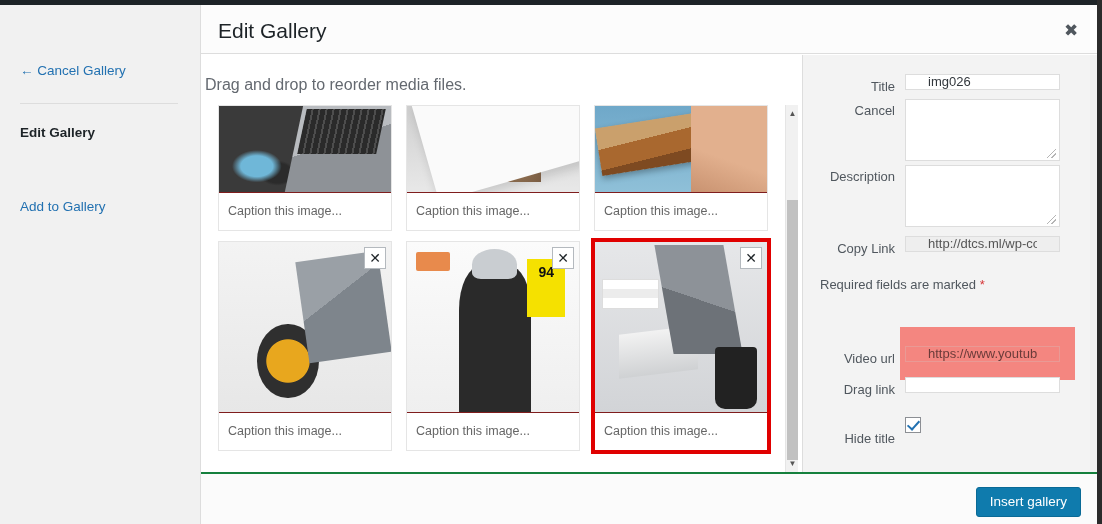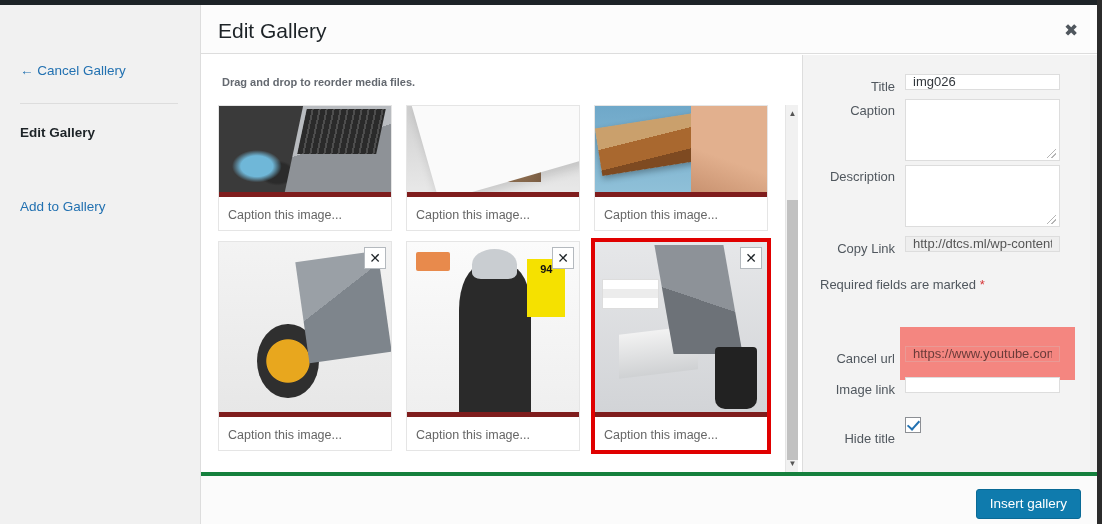--- a/index.html
+++ b/index.html
@@ -31,32 +31,32 @@
                    border-bottom:1px solid #ddd;box-sizing:border-box;}
   .modal-title{position:absolute;left:17px;top:14px;font-size:21px;color:#1d2327;}
   .modal-close{position:absolute;right:15px;top:15px;width:22px;height:22px;cursor:pointer;
                font-size:17px;line-height:22px;text-align:center;color:#50575e;font-weight:bold;}
 
   
   .content{position:absolute;left:0;top:50px;width:896px;height:417px;background:#fff;}
 
   
   .media-col{position:absolute;left:0;top:0;width:600px;height:417px;background:#fff;}
-  .drag-hint{position:absolute;left:21px;top:21px;font-size:11px;color:#646970;font-weight:bold;}
+  .drag-hint{position:absolute;left:4px;top:21px;font-size:16px;color:#646970;}
   .reverse-btn{position:absolute;left:478px;top:12px;height:30px;padding:0 12px;
                background:#f6f7f7;border:1px solid #c3c4c7;border-radius:3px;
                color:#50575e;font-size:13px;line-height:28px;cursor:pointer;box-sizing:border-box;}
 
   .grid-scroll{position:absolute;left:0;top:50px;width:600px;height:367px;overflow:hidden;}
   .grid{position:absolute;left:17px;top:0;width:570px;}
 
   .att{position:absolute;width:174px;background:#fff;border:1px solid #e5e5e5;box-sizing:border-box;}
   .att .thumb{position:relative;width:172px;height:86px;overflow:hidden;background:#d9d9d9;}
   .att.tall .thumb{height:170px;}
-  .att .cap{height:38px;border-top:5px solid #7f1d1d;box-sizing:border-box;
+  .att .cap{height:38px;border-top:1px solid #7f1d1d;box-sizing:border-box;
             padding:11px 9px 0 9px;font-size:12.5px;color:#666;background:#fff;}
   .att .x{position:absolute;right:5px;top:5px;width:22px;height:22px;background:#fff;
           border:1px solid #b4b9be;box-sizing:border-box;text-align:center;line-height:20px;
           font-size:14px;font-weight:bold;color:#1d2327;cursor:pointer;z-index:5;}
   .att.selected{border:4px solid #e00000;width:180px;}
   .att.selected .thumb{width:172px;}
 
   
   .ph{position:absolute;inset:0;}
   .ph1{background:
@@ -89,59 +89,59 @@
   .ph5::after{content:"";position:absolute;left:30%;top:14%;width:42%;height:86%;
       background:linear-gradient(#2a2a2a 0 100%);border-radius:30% 30% 0 0;}
   .ph5::before{content:"";position:absolute;left:38%;top:4%;width:26%;height:18%;
       background:#c9cdd1;border-radius:50% 50% 20% 20%;z-index:3;}
   .ph6{background:linear-gradient(#e6e7e9,#d2d4d7);}
   .ph6::after{content:"";position:absolute;left:40%;top:2%;width:40%;height:64%;
       background:linear-gradient(200deg,#8d9298 0 50%,#6d7278 50% 100%);transform:skewX(10deg);}
   .ph6::before{content:"";position:absolute;left:14%;top:52%;width:46%;height:26%;
       background:linear-gradient(#f2f2f2,#cfd1d3);transform:skewY(-7deg);}
   .yellow-note{position:absolute;right:8%;top:10%;width:22%;height:34%;background:#f5e100;z-index:4;
-      color:#111;font-size:11px;font-weight:bold;text-align:center;line-height:1.9;}
+      color:#111;font-size:14px;font-weight:bold;text-align:center;line-height:1.9;}
   .orange-tag{position:absolute;left:5%;top:6%;width:20%;height:11%;background:#e88a4c;z-index:4;border-radius:2px;}
   .mug{position:absolute;right:6%;bottom:2%;width:24%;height:36%;background:#222;border-radius:4px 4px 10px 10px;z-index:5;}
   .books{position:absolute;left:4%;top:22%;width:32%;height:16%;
       background:linear-gradient(#fff 0 33%,#ececec 33% 66%,#fff 66% 100%);
       border:1px solid #ddd;z-index:3;}
 
   
   .gsb{position:absolute;left:584px;top:50px;width:13px;height:367px;background:#f1f1f1;border-left:1px solid #e5e5e5;box-sizing:border-box;}
   .gsb .up,.gsb .dn{position:absolute;left:0;width:13px;height:13px;text-align:center;font-size:8px;color:#555;line-height:13px;cursor:pointer;}
   .gsb .up{top:2px;} .gsb .dn{bottom:2px;}
   .gsb .thumbbar{position:absolute;left:1px;top:95px;width:11px;height:260px;background:#c1c1c1;cursor:pointer;}
 
   
   .detail{position:absolute;left:601px;top:0;width:295px;height:417px;background:#f3f3f3;
           border-left:1px solid #ddd;box-sizing:border-box;}
   .flabel{position:absolute;font-size:13px;color:#50575e;text-align:right;width:92px;}
   .fctl{position:absolute;left:102px;}
   .inp{width:155px;height:16px;border:1px solid #ddd;background:#fff;box-sizing:border-box;
-       padding:0 7px;font-family:inherit;font-size:13px;color:#32373c;}
+       padding:0 22px;font-family:inherit;font-size:13px;color:#32373c;}
   .ta{width:155px;border:1px solid #ddd;background:#fff;box-sizing:border-box;padding:5px 7px;
       font-family:inherit;font-size:13px;resize:none;color:#32373c;}
   .ta::after{content:"";}
   .resize-grip{position:absolute;right:3px;bottom:2px;width:9px;height:9px;
       background:
         linear-gradient(135deg,rgba(0,0,0,0) 0 45%,#b5b5b5 45% 55%,rgba(0,0,0,0) 55% 100%),
         linear-gradient(135deg,rgba(0,0,0,0) 0 70%,#b5b5b5 70% 80%,rgba(0,0,0,0) 80% 100%);}
   .inp.readonly{background:#eee;color:#555;}
   .req{position:absolute;left:17px;font-size:13px;color:#50575e;}
   .req .star{color:#d63638;}
   .hl{position:absolute;background:#f4665f;opacity:.78;}
   .cbx{width:16px;height:16px;border:1px solid #8c8f94;background:#fff;box-sizing:border-box;
        position:relative;cursor:pointer;}
   .cbx::after{content:"";position:absolute;left:4px;top:0px;width:5px;height:10px;
        border:solid #2271b1;border-width:0 2px 2px 0;transform:rotate(42deg);}
 
   
   .footer{position:absolute;left:0;top:467px;width:896px;height:52px;background:#fbfbfb;
-          border-top:4px solid #15803d;box-sizing:border-box;}
+          border-top:2px solid #15803d;box-sizing:border-box;}
   .insert-btn{position:absolute;right:16px;top:13px;height:30px;padding:0 13px;background:#0f7bad;
               color:#fff;border:1px solid #0a6a96;border-radius:3px;font-size:13.5px;line-height:28px;
               cursor:pointer;box-sizing:border-box;}
 </style>
 </head>
 <body>
 
 <div class="screen">
 
   <div class="adminbar"></div>
@@ -224,21 +224,21 @@
         </div>
       </div>
 
       <div class="detail">
 
         <div class="flabel" style="left:0px;top:24px;">Title</div>
         <div class="fctl" style="top:17px;">
           <input class="inp" type="text" value="img026" style="">
         </div>
 
-        <div class="flabel" style="left:0px;top:48px;">Caption</div>
+        <div class="flabel" style="left:0px;top:48px;">Cancel</div>
         <div class="fctl" style="top:44px;position:absolute;">
           <textarea class="ta" style="height: 62px;" value=""></textarea>
           <div class="resize-grip" style="right:4px;bottom:7px;"></div>
         </div>
 
         <div class="flabel" style="left:0px;top:114px;">Description</div>
         <div class="fctl" style="top:110px;position:absolute;">
           <textarea class="ta" style="height: 62px;" value=""></textarea>
           <div class="resize-grip" style="right:4px;bottom:7px;"></div>
         </div>
@@ -247,26 +247,26 @@
         <div class="fctl" style="top:179px;">
           <input class="inp readonly" type="text" readonly="" value="http://dtcs.ml/wp-content/u" style="">
         </div>
 
         <div class="req" style="top:222px;">
           <span>Required fields are marked</span>
           <span class="star">*</span>
         </div>
 
         <div class="hl" style="left:97px;top:272px;width:175px;height:53px;"></div>
-        <div class="flabel" style="left:0px;top:296px;">Cancel url</div>
+        <div class="flabel" style="left:0px;top:296px;">Video url</div>
         <div class="fctl" style="top:289px;">
           <input class="inp" style="background: rgba(255, 255, 255, 0); border-color: rgb(233, 154, 149); color: rgb(107, 59, 57);" type="text" value="https://www.youtube.com/\">
         </div>
 
-        <div class="flabel" style="left:0px;top:327px;">Image link</div>
+        <div class="flabel" style="left:0px;top:327px;">Drag link</div>
         <div class="fctl" style="top:320px;">
           <input class="inp" type="text" value="" style="">
         </div>
 
         <div class="flabel" style="left:0px;top:363px;margin-top:13px;">Hide title</div>
         <div class="fctl" style="top:362px;">
           <div class="cbx"></div>
         </div>
 
       </div>

